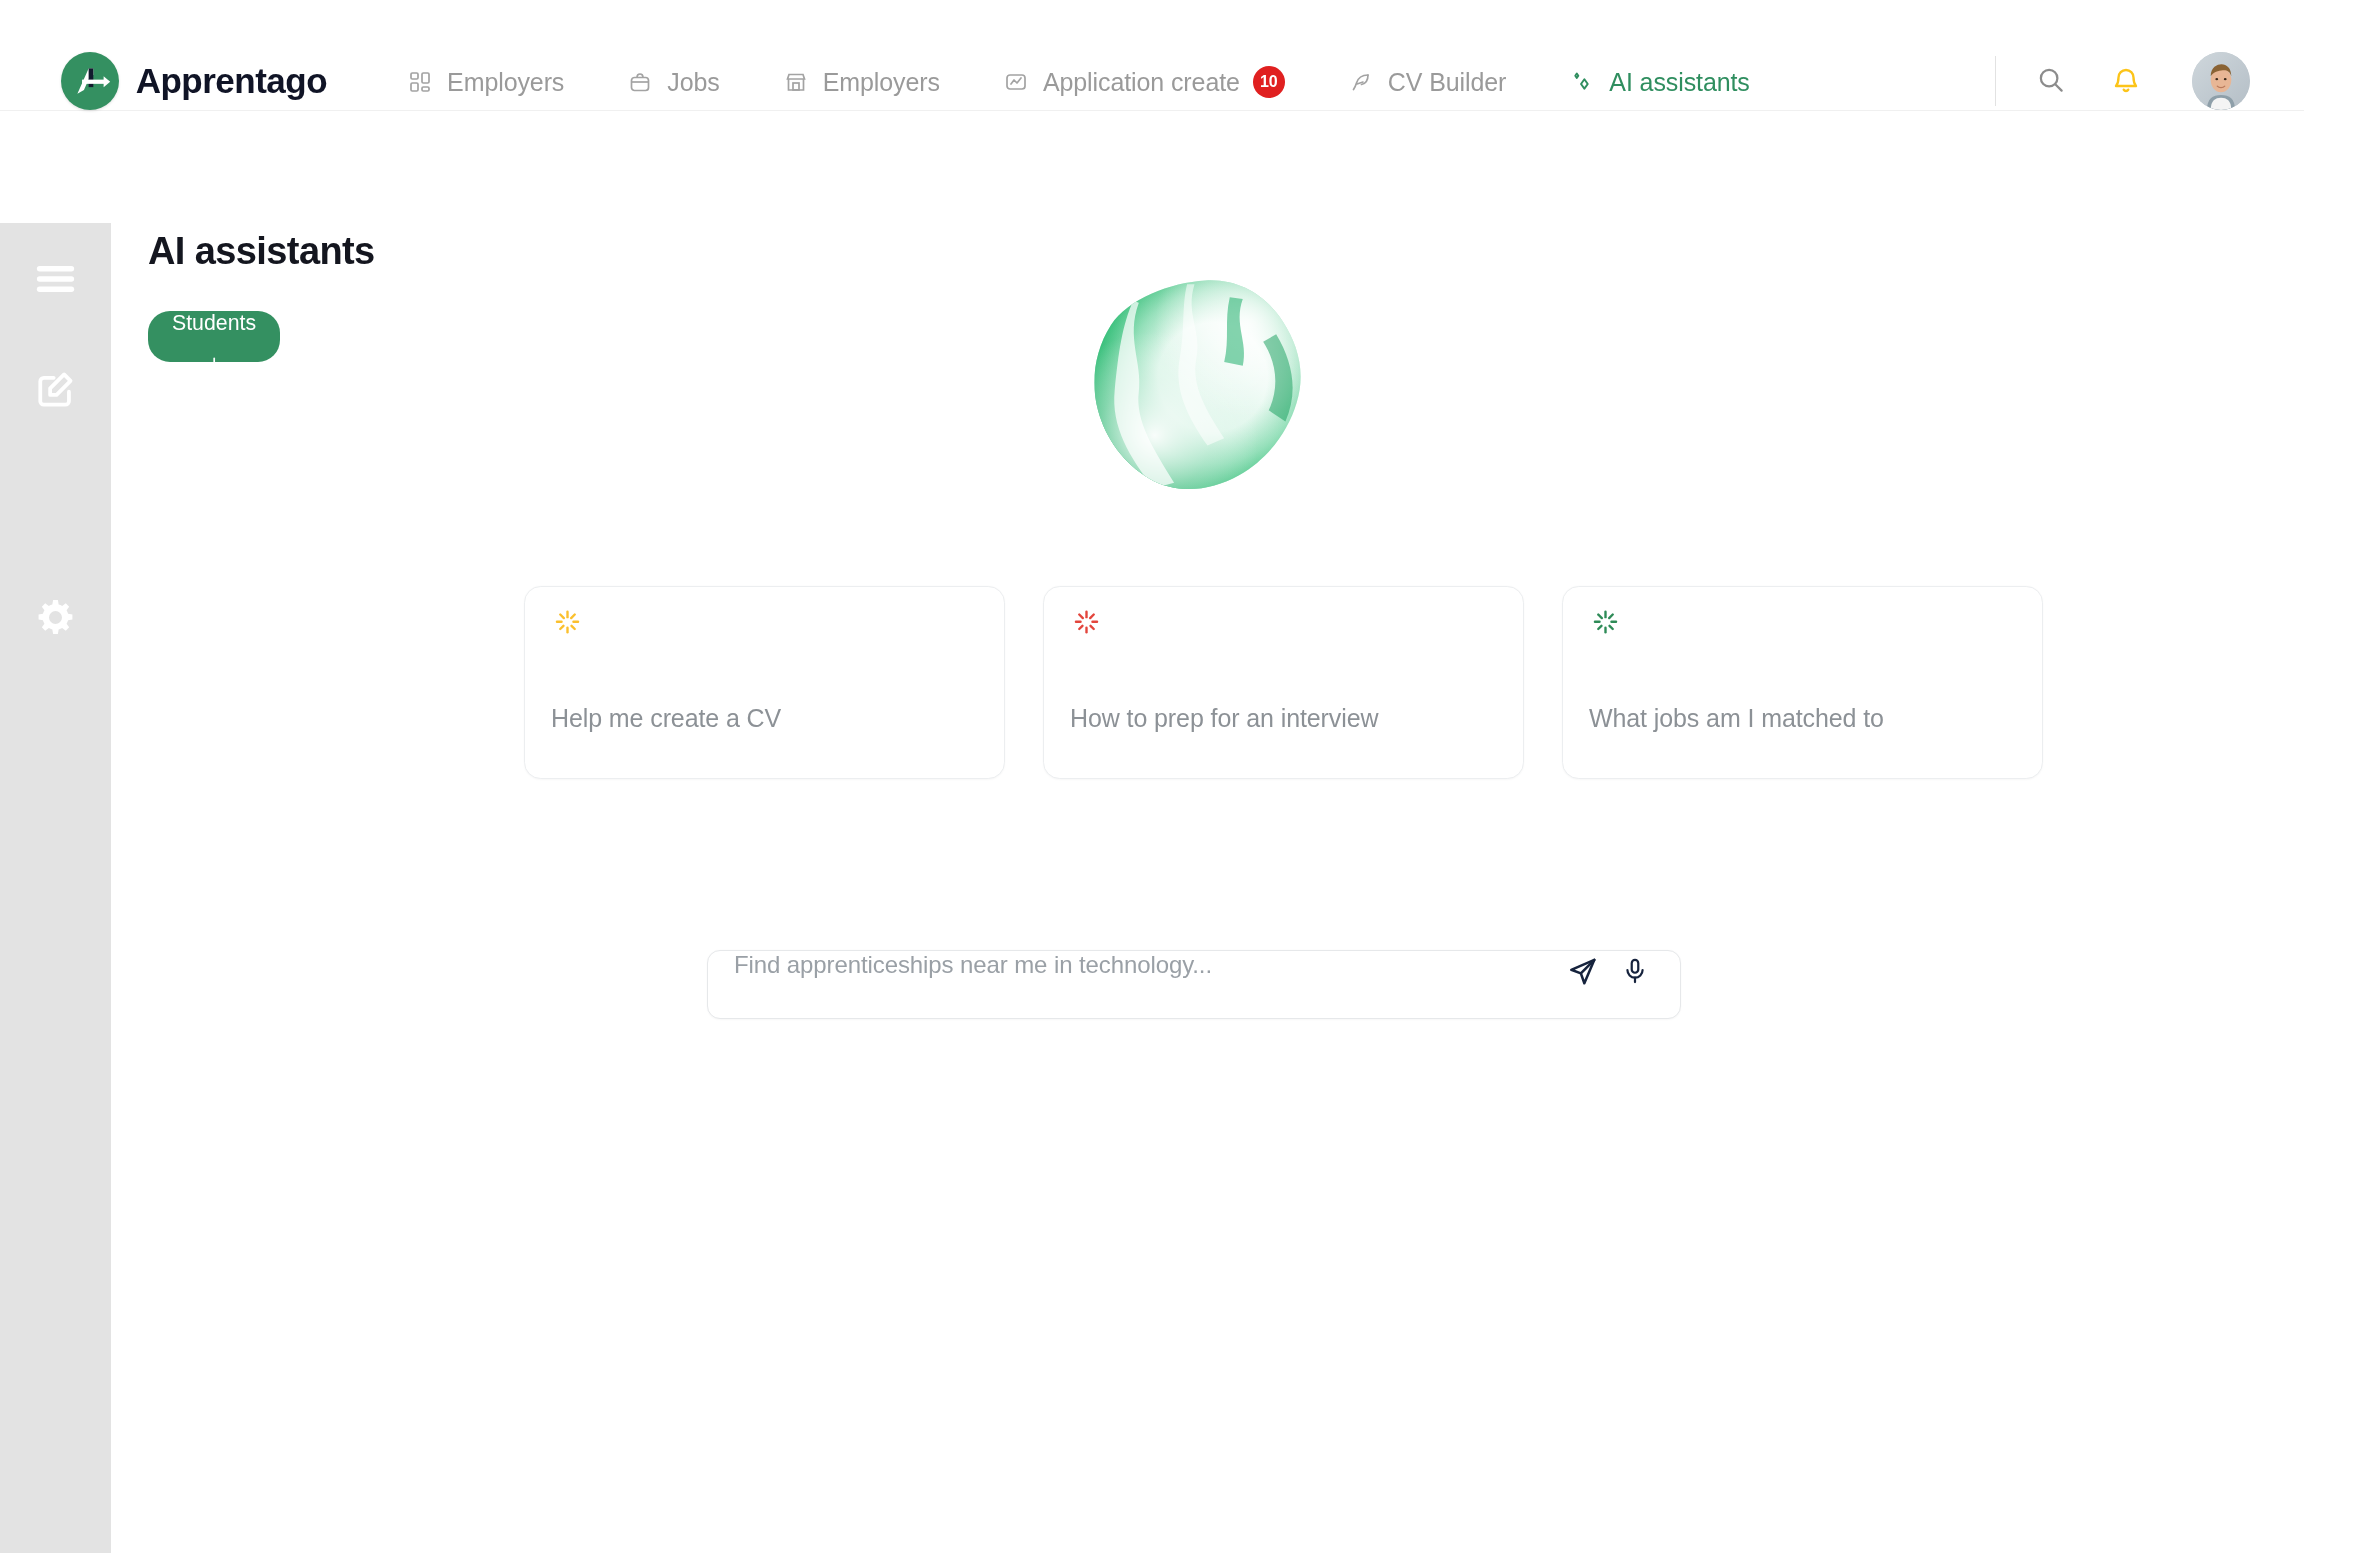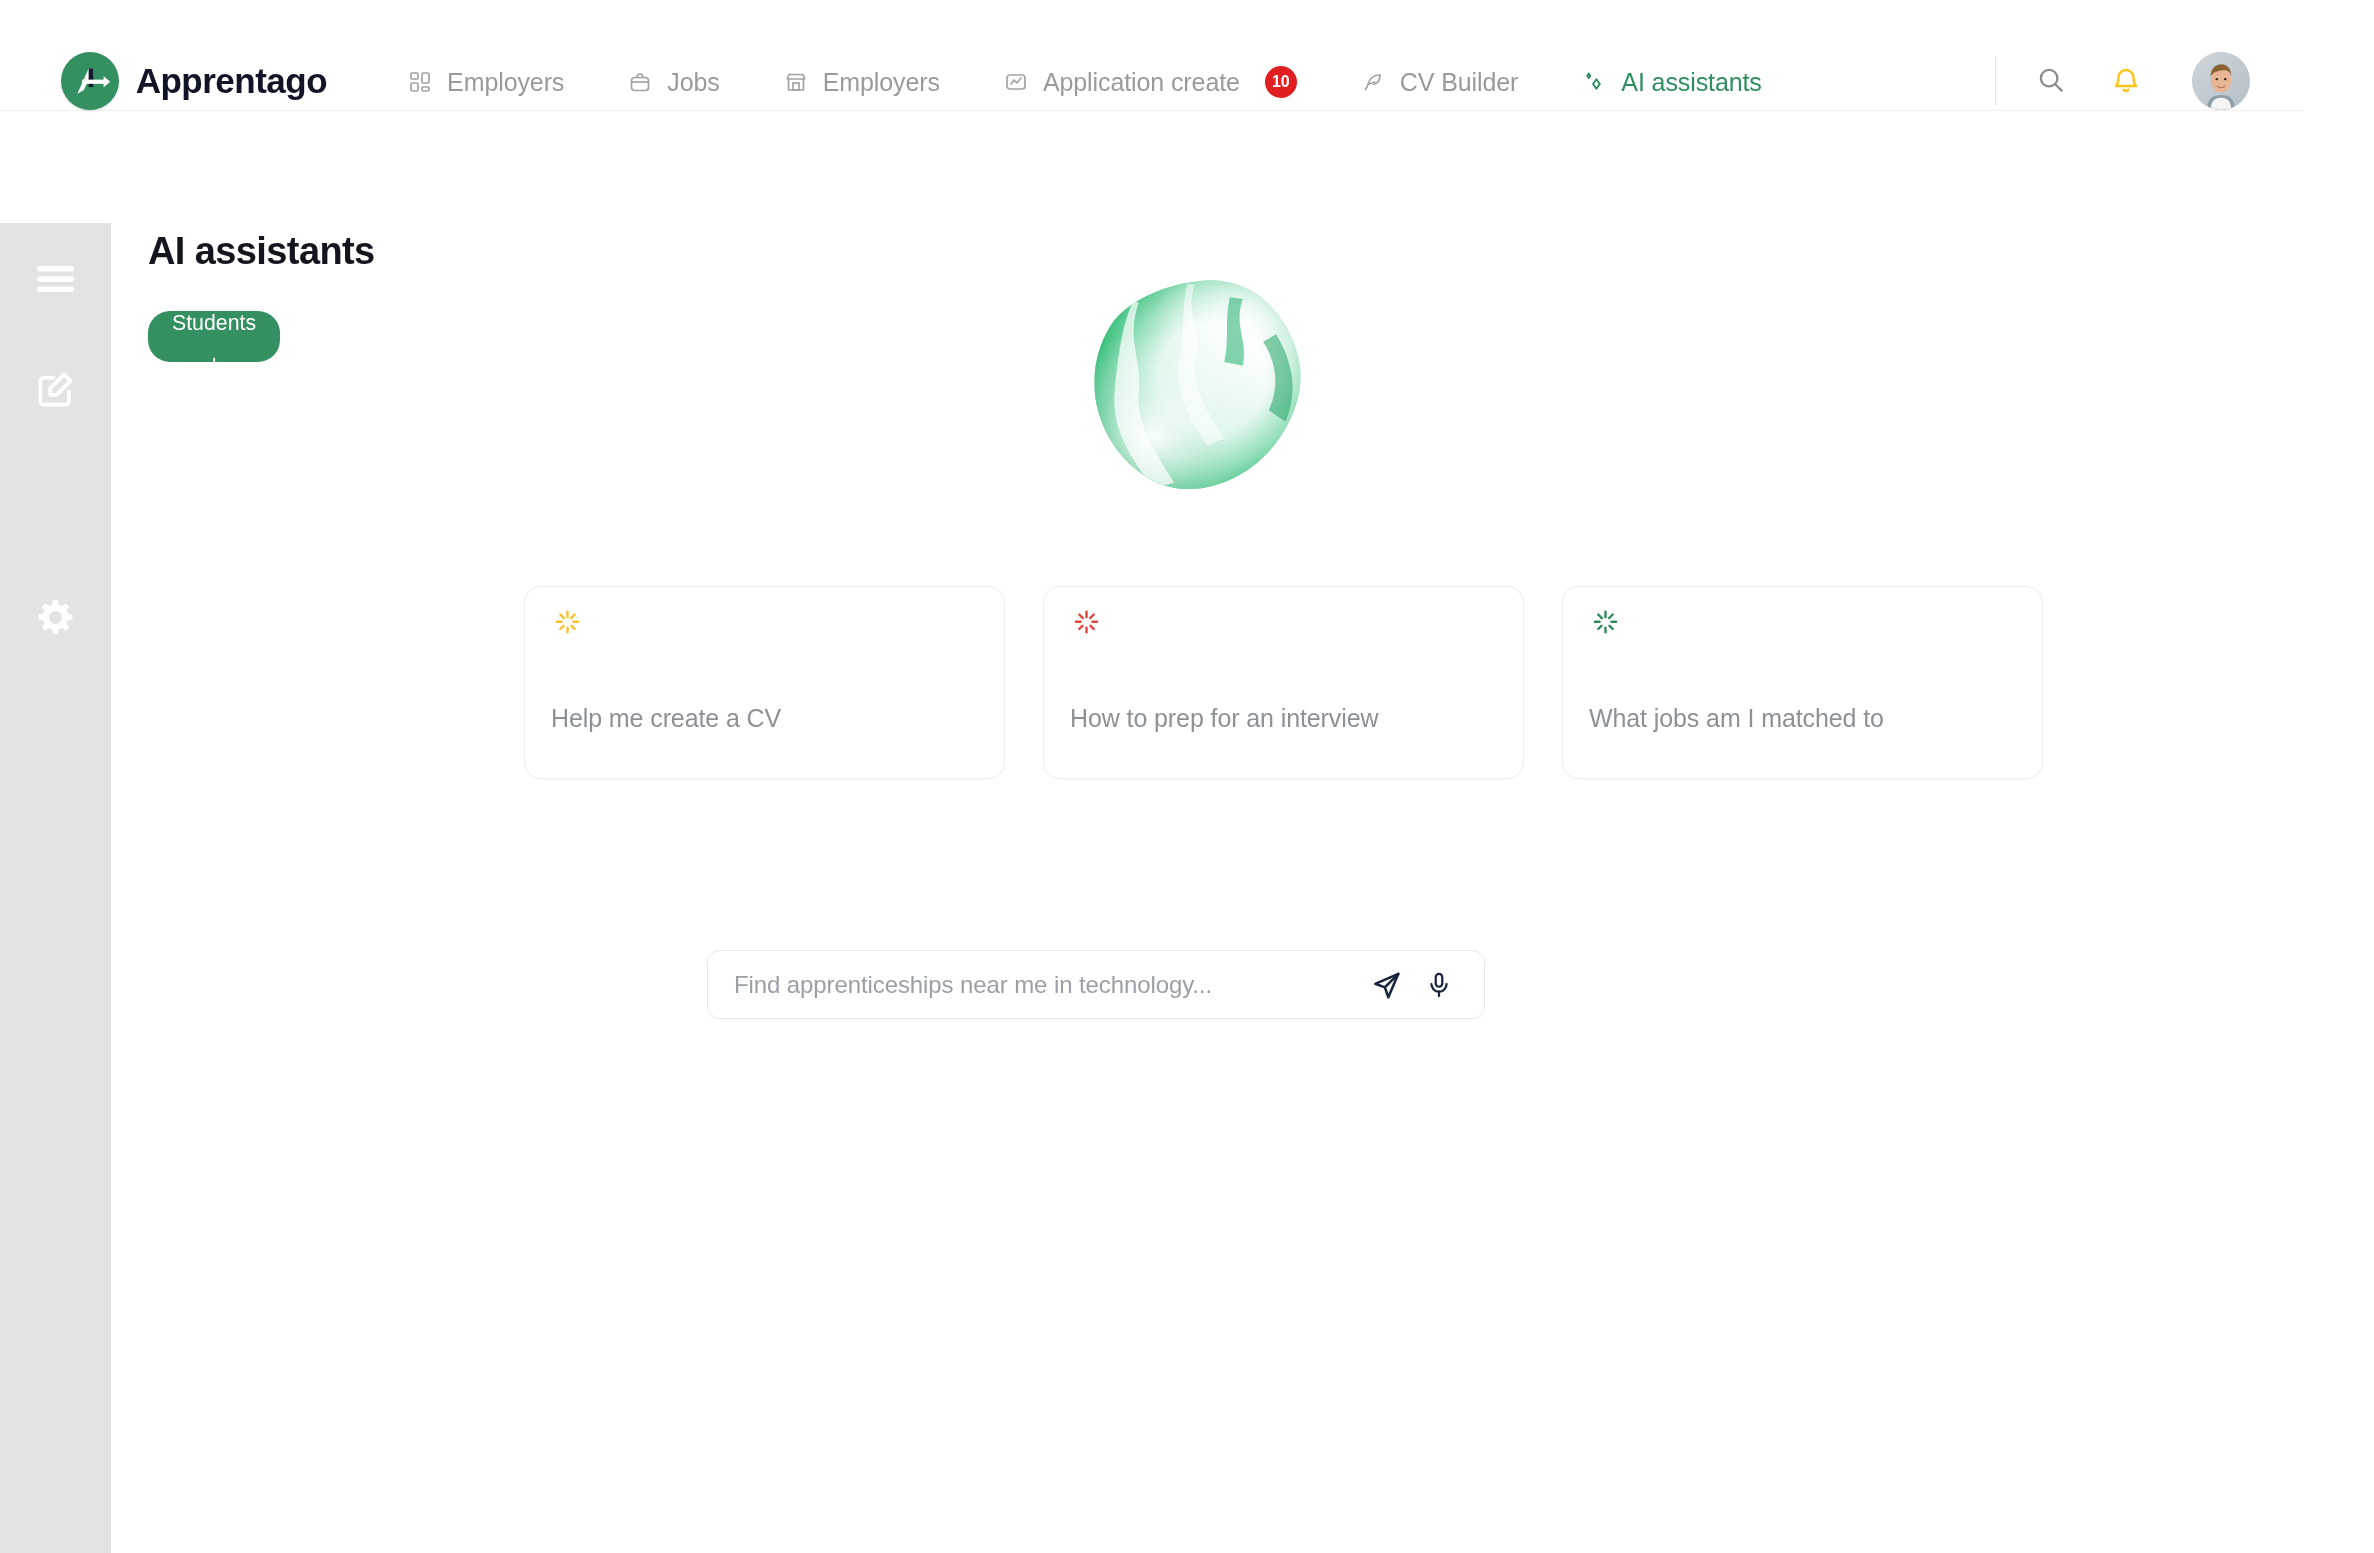--- a/index.html
+++ b/index.html
@@ -62,21 +62,20 @@
   .nav-item .nav-label {
     font-size: 25px;
     color: #9a9a9a;
     letter-spacing: -0.1px;
   }
   .nav-item.active .nav-label { color: #2f8e5f; }
   .nav-ic { display:flex; align-items:center; justify-content:center; width:28px; height:28px; }
   .nav-ic svg { display:block; }
 
   .badge {
-    margin-left: 12px;
     background: #e02020;
     color: #ffffff;
     font-size: 16px;
     font-weight: 600;
     min-width: 32px; height: 32px;
     border-radius: 16px;
     display: flex; align-items: center; justify-content: center;
     padding: 0 5.6px;
   }
 
@@ -198,26 +197,26 @@
     font-size: 25px;
     color: #8c9196;
     letter-spacing: -0.1px;
     white-space: nowrap;
   }
 
   
   .input-bar {
     position: absolute;
     left: 596px; top: 839px;
-    width: 778px; height: 69px;
+    width: 974px; height: 69px;
     border: 0.9px solid #e6e8ea;
     border-radius: 13px;
     background: #ffffff;
     display: flex;
-    align-items: center;
+    align-items: flex-start;
     box-shadow: 0 0.9px 1.9px rgba(16,24,40,.03);
   }
   .input-bar input {
     flex: 1;
     border: none;
     outline: none;
     background: transparent;
     font-family: "Liberation Sans", sans-serif;
     font-size: 24px;
     color: #333a40;

